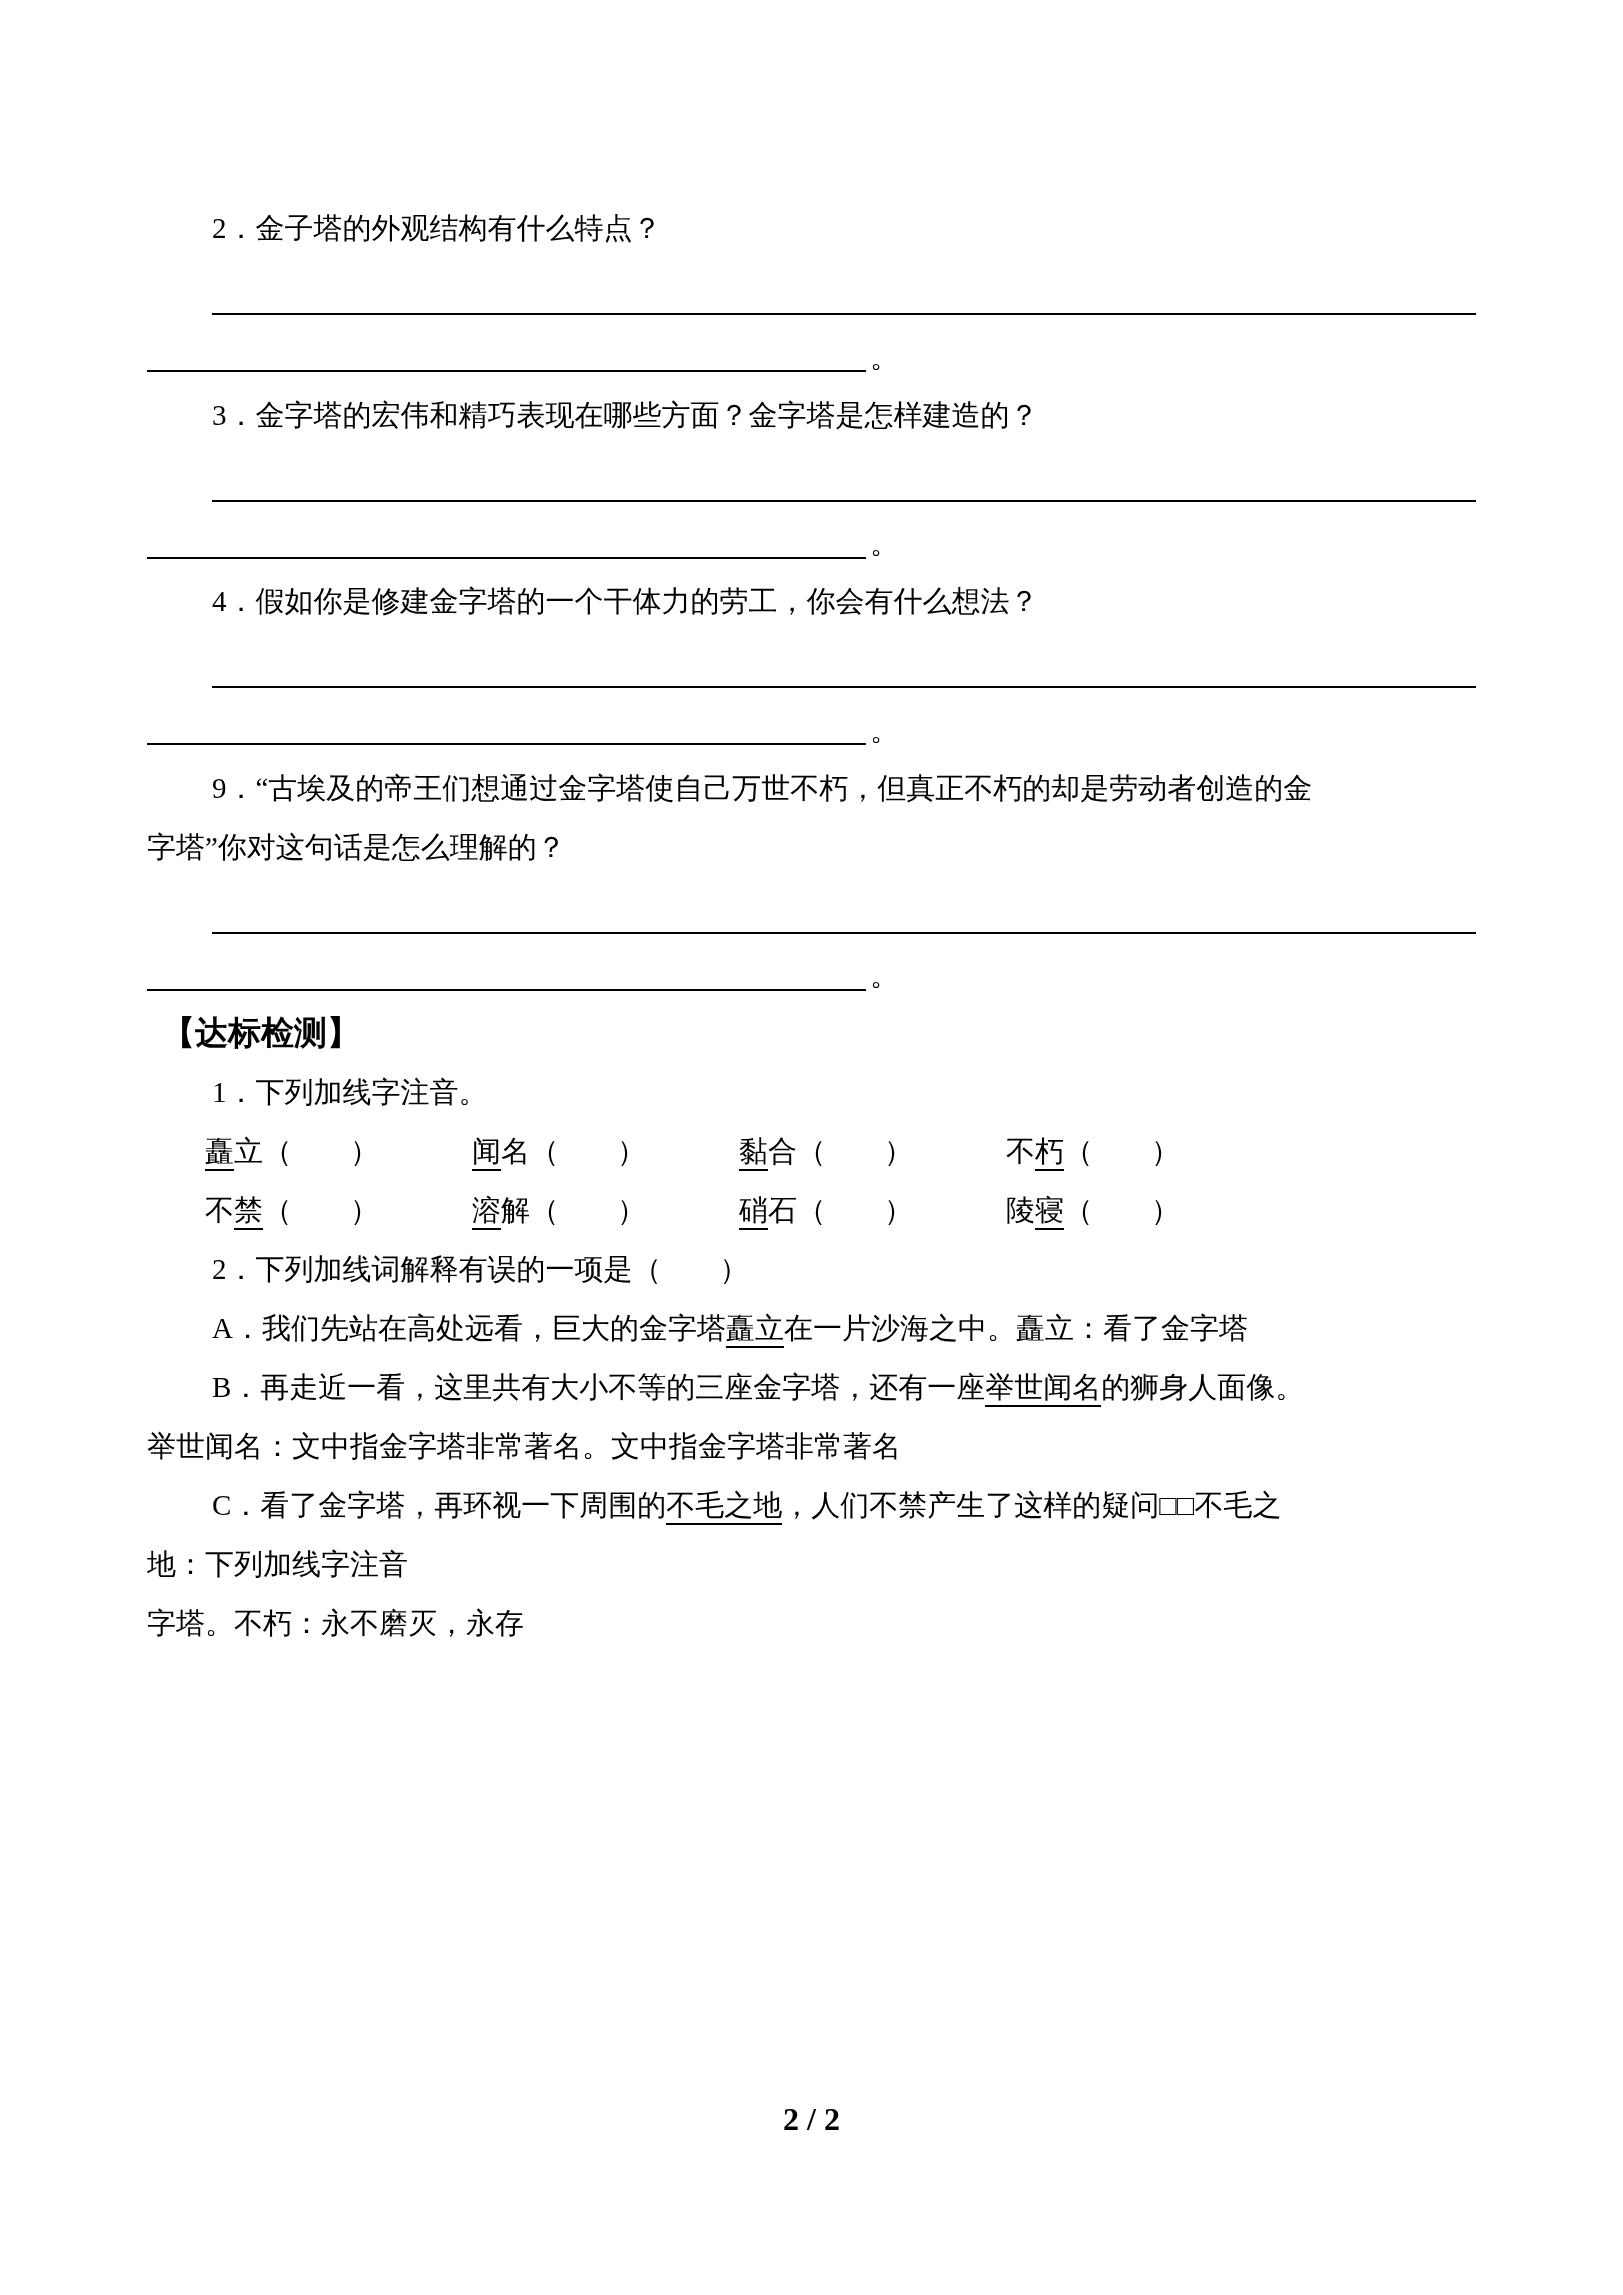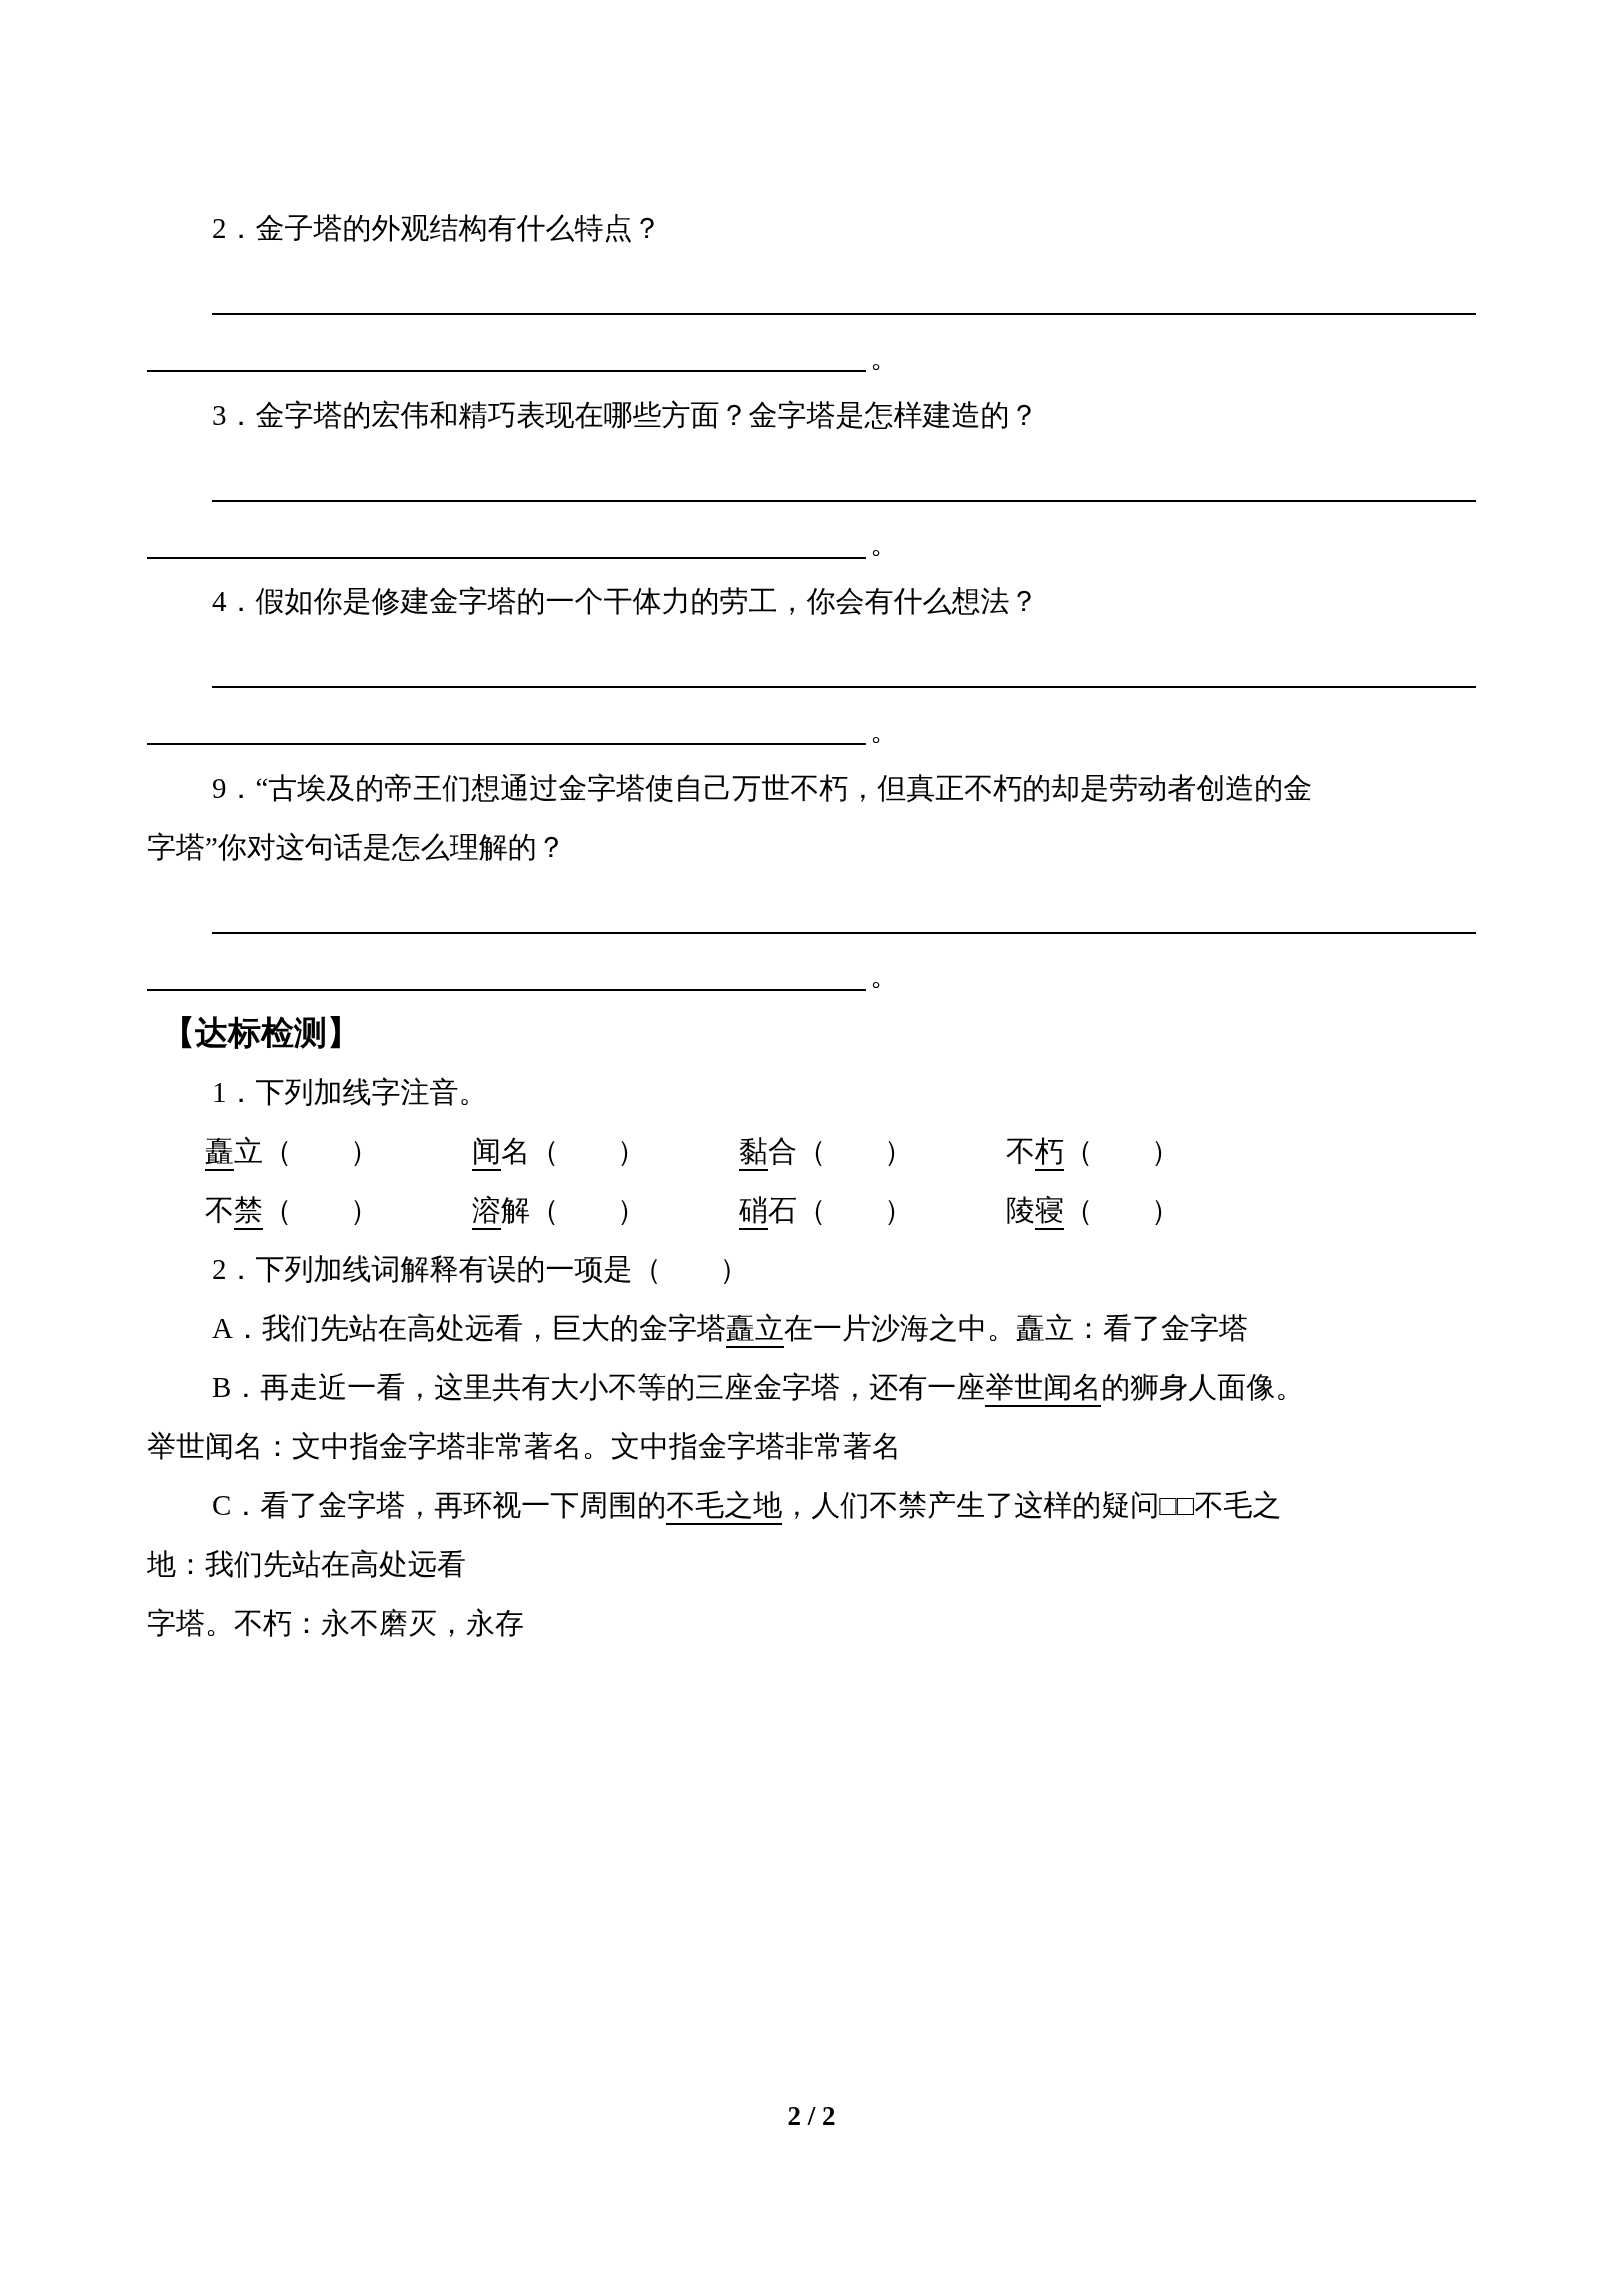--- a/index.html
+++ b/index.html
@@ -45,21 +45,21 @@
   .u { border-bottom: 2.7px solid #000; padding-bottom: 2px; }
   
   .pinyin-row { padding-left: 58px; }
   .pinyin-item { display: inline-block; width: 267px; }
   .footer {
     position: absolute;
     top: 2101px;
     left: 0;
     width: 1623px;
     text-align: center;
-    font-size: 27px;
+    font-size: 32px;
     font-weight: bold;
   }
 </style>
 </head>
 <body>
 
 <div class="content">
 
   <div class="line indent">2．金子塔的外观结构有什么特点？</div>
   <div class="ul-row">
@@ -111,20 +111,20 @@
   </div>
 
   <div class="line indent">2．下列加线词解释有误的一项是（　　）</div>
 
   <div class="line indent"><span>A．我们先站在高处远看，巨大的金字塔</span><span class="u">矗立</span><span>在一片沙海之中。矗立：看了金字塔</span></div>
 
   <div class="line indent"><span>B．再走近一看，这里共有大小不等的三座金字塔，还有一座</span><span class="u">举世闻名</span><span>的狮身人面像。</span></div>
   <div class="line">举世闻名：文中指金字塔非常著名。文中指金字塔非常著名</div>
 
   <div class="line indent"><span>C．看了金字塔，再环视一下周围的</span><span class="u">不毛之地</span><span>，人们不禁产生了这样的疑问□□不毛之</span></div>
-  <div class="line">地：我们先站在高处远看</div>
+  <div class="line">地：下列加线字注音</div>
 
   <div class="line">字塔。不朽：永不磨灭，永存</div>
 
 </div>
 
 <div class="footer">2 / 2</div>
 
 
 </body></html>

